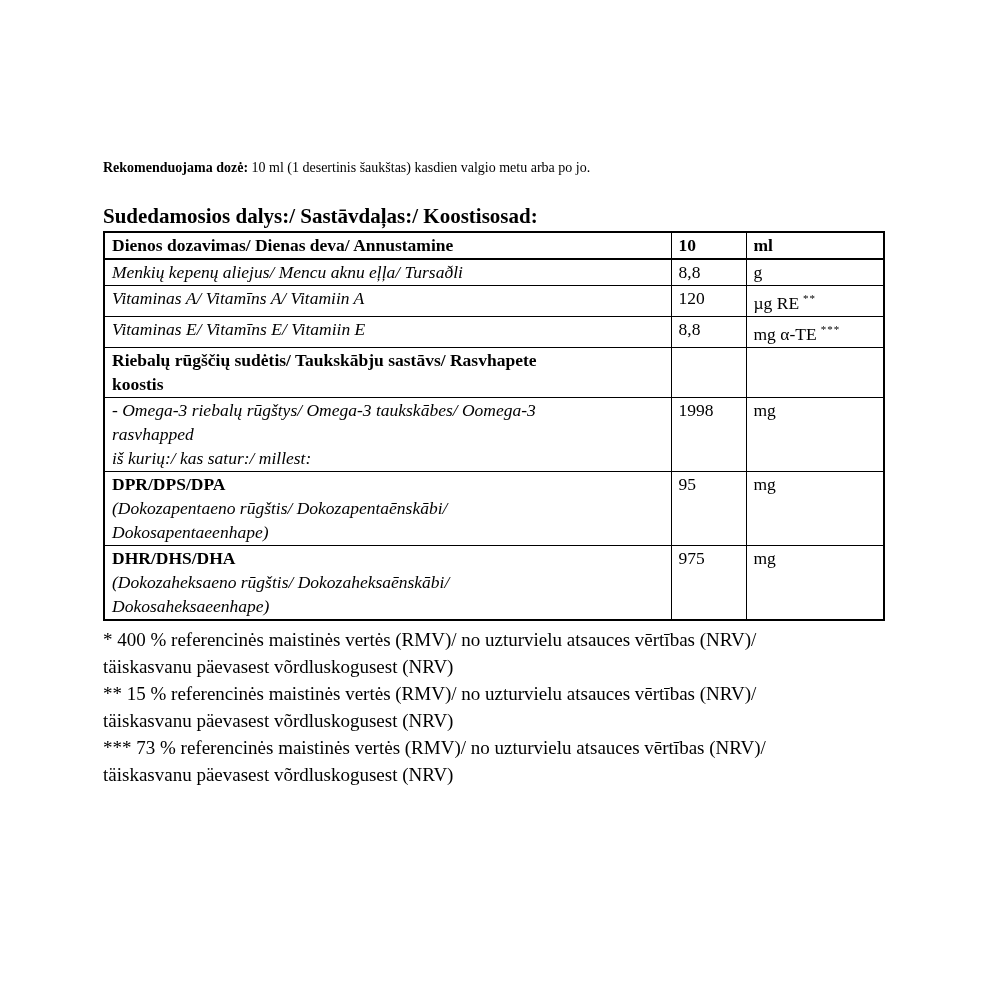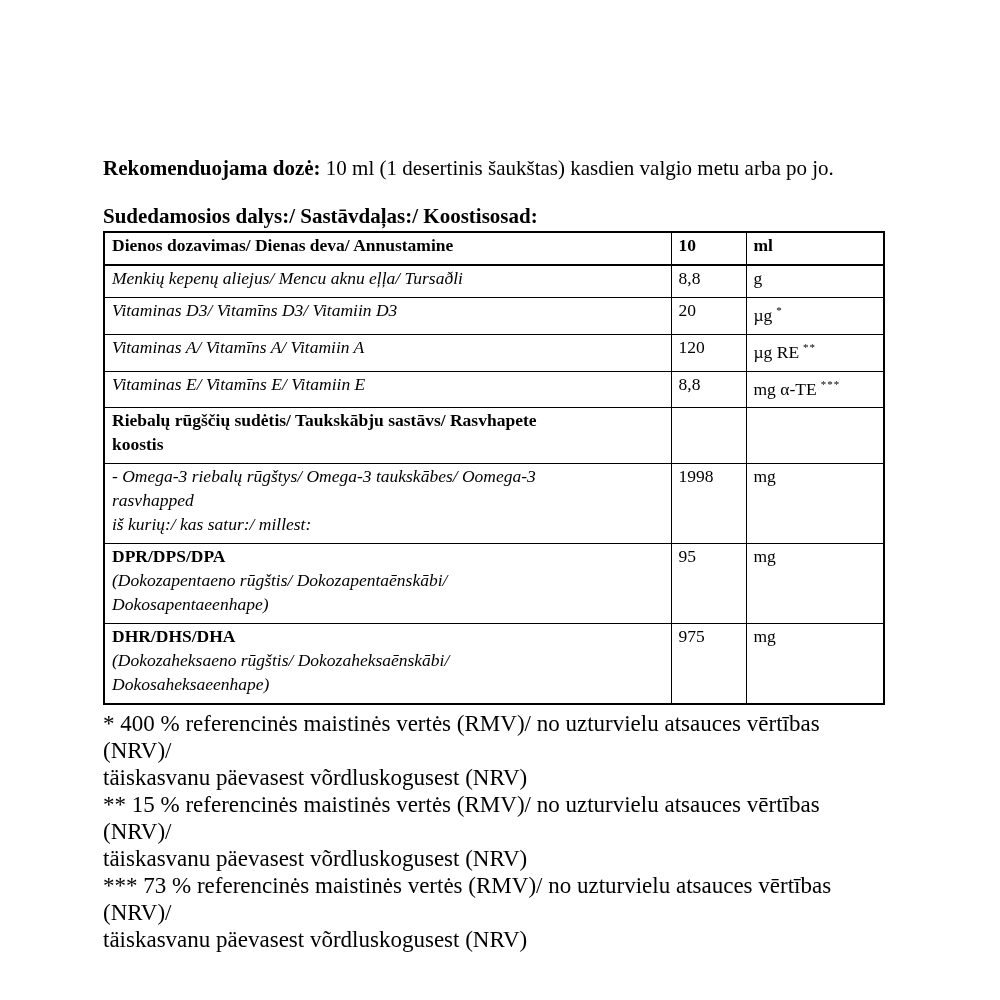--- a/index.html
+++ b/index.html
@@ -10,40 +10,40 @@
     font-family: "Liberation Serif", "DejaVu Serif", serif;
     color: #000000;
   }
   .doc {
     position: absolute;
     left: 103px; top: 157px;
     width: 786px;
   }
   .dose-line {
     margin: 0;
-    font-size: 21px;
+    font-size: 14px;
     line-height: 22px;
   }
   .bold { font-weight: bold; }
   .ingredients-heading {
     margin: 26px 0 4px 0;
     font-size: 21px;
     font-weight: bold;
     line-height: 22px;
   }
   table.nutrition {
     border-collapse: collapse;
     width: 780px;
     table-layout: fixed;
     border: 2.5px solid #000;
   }
   table.nutrition td {
     border: 1.5px solid #000;
     vertical-align: top;
-    padding: 0 6px 7px 7px;
+    padding: 0 6px 1px 7px;
     font-size: 17.5px;
     line-height: 24px;
     overflow: hidden;
     margin-top: 44px;
   }
   table.nutrition thead td {
     font-weight: bold;
     border-bottom-width: 2px;
   }
   .c-name .bold-line {
@@ -57,21 +57,21 @@
     font-style: italic;
   }
   td sup {
     font-size: 11px;
     margin-left: 4px;
     letter-spacing: 1px;
   }
   .footnotes { margin-top: 5px; }
   .footnote {
     margin: 0;
-    font-size: 23px;
+    font-size: 19px;
     line-height: 27px;
     white-space: pre-line;
   }
 </style>
 </head>
 <body>
 
 <div class="doc">
 
   <p class="dose-line"><span class="bold">Rekomenduojama dozė:</span><span> 10 ml (1 desertinis šaukštas) kasdien valgio metu arba po jo.</span></p>
@@ -91,27 +91,20 @@
         <td class="c-unit">ml</td>
       </tr>
     </thead>
     <tbody>
       <tr>
         <td class="c-name">
             <span class="sub-line">Menkių kepenų aliejus/ Mencu aknu eļļa/ Tursaðli</span>
           </td>
         <td class="c-val">8,8</td>
         <td class="c-unit"><span>g</span></td>
-      </tr>
-      <tr>
-        <td class="c-name">
-            <span class="sub-line">Vitaminas D3/ Vitamīns D3/ Vitamiin D3</span>
-          </td>
-        <td class="c-val">20</td>
-        <td class="c-unit"><span>µg</span><sup>*</sup></td>
       </tr>
       <tr>
         <td class="c-name">
             <span class="sub-line">Vitaminas A/ Vitamīns A/ Vitamiin A</span>
           </td>
         <td class="c-val">120</td>
         <td class="c-unit"><span>µg RE</span><sup>**</sup></td>
       </tr>
       <tr>
         <td class="c-name">

